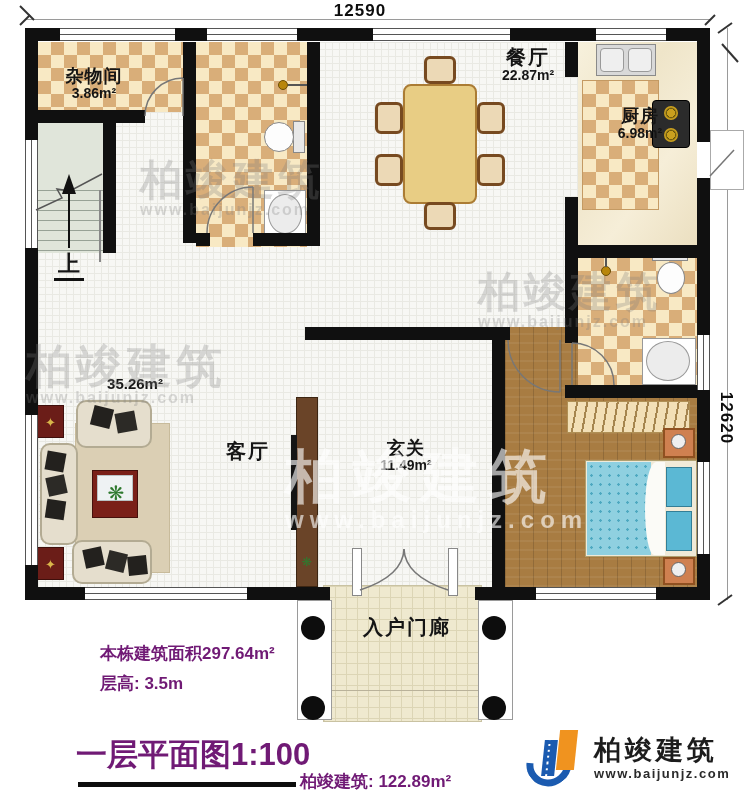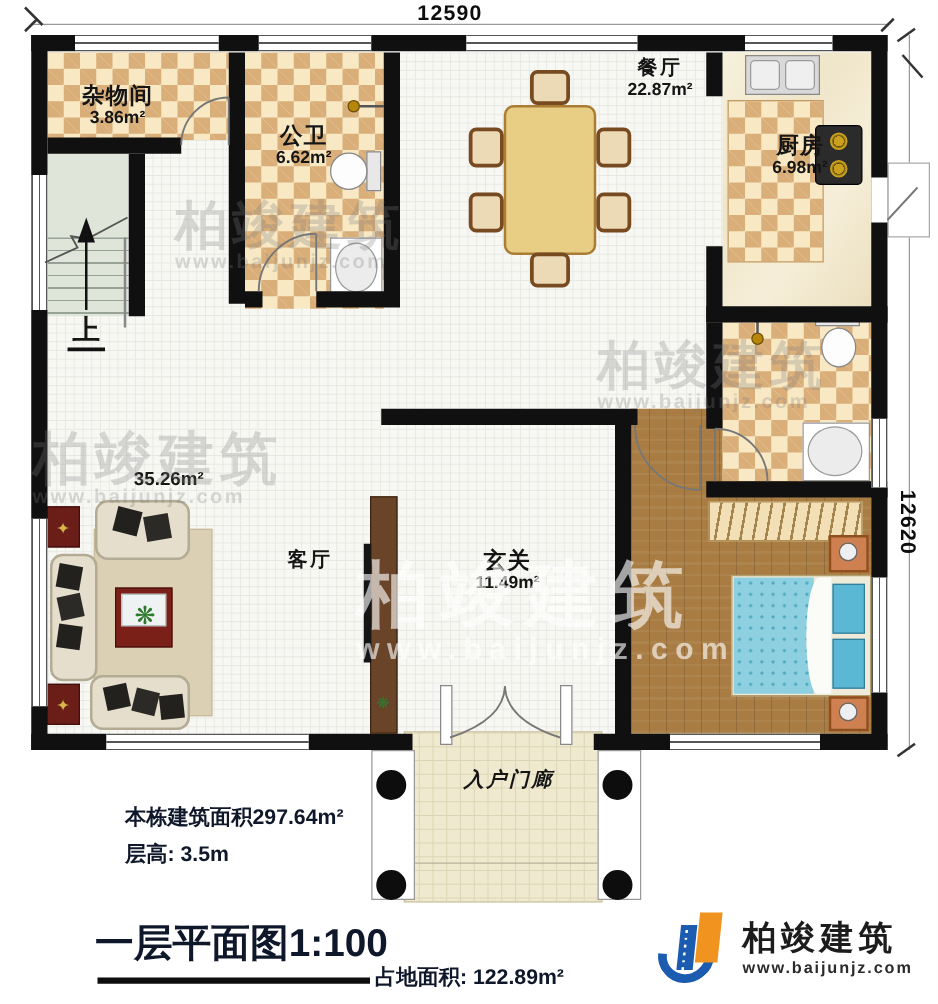--- a/index.html
+++ b/index.html
@@ -11,23 +11,23 @@
   .checker{background-color:#f8e9c4;background-image:linear-gradient(45deg,#d9ae79 25%,transparent 25%,transparent 75%,#d9ae79 75%),linear-gradient(45deg,#d9ae79 25%,transparent 25%,transparent 75%,#d9ae79 75%);background-size:26px 26px;background-position:0 0,13px 13px;}
   .marble{background:linear-gradient(125deg,#f7f1dd 0%,#efe5c9 35%,#f6eed8 65%,#ebdfc0 100%);}
   .wood{background-color:#a87c42;background-image:repeating-linear-gradient(90deg,rgba(0,0,0,.14) 0 1px,transparent 1px 14px),repeating-linear-gradient(0deg,rgba(255,255,255,.06) 0 2px,transparent 2px 9px);}
   .porchfloor{background-color:#efe9cf;background-image:linear-gradient(#dcd5b5 1px,transparent 1px),linear-gradient(90deg,#dcd5b5 1px,transparent 1px);background-size:11px 11px;border:1px solid #c9c2a2;}
   .stairsfloor{background:#e0e5da;}
   .win-h{position:absolute;height:13px;background:#fff;background-image:repeating-linear-gradient(to bottom,#555 0 1px,transparent 1px 6px);z-index:40;}
   .win-v{position:absolute;width:13px;background:#fff;background-image:repeating-linear-gradient(to right,#555 0 1px,transparent 1px 6px);z-index:40;}
   .furn{position:absolute;z-index:20;box-sizing:border-box;}
   .room-label{position:absolute;z-index:60;text-align:center;font-weight:bold;color:#151515;line-height:1.12;white-space:nowrap;}
   .rname{font-size:18px;letter-spacing:1px;}
-  .rname-lg{font-size:16px;letter-spacing:2px;}
+  .rname-lg{font-size:20px;letter-spacing:2px;}
   .rarea{font-size:14px;}
-  .note{position:absolute;z-index:60;font-size:17px;font-weight:600;white-space:nowrap;color:#0f172a;}
+  .note{position:absolute;z-index:60;font-size:17px;font-weight:600;white-space:nowrap;color:#701a75;}
   .dim{position:absolute;z-index:60;font-size:17px;font-weight:bold;letter-spacing:1px;color:#0d0d0d;}
   .dimline{position:absolute;background:#9a9a9a;z-index:5;}
   .wm{position:absolute;z-index:90;pointer-events:none;text-align:left;font-weight:bold;line-height:1.05;}
   .wm .wm-text{font-size:42px;letter-spacing:4px;}
   .wm .wm-url{font-size:16px;letter-spacing:2px;}
   .wm-gray{color:rgba(125,125,125,0.28);}
   .wm-white{color:rgba(255,255,255,0.62);}
   .col-base{position:absolute;background:#fff;border:1px solid #9a9a9a;z-index:25;}
   .col-dot{position:absolute;background:#0d0d0d;border-radius:50%;width:24px;height:24px;z-index:26;}
   .svg-overlay{position:absolute;left:0;top:0;z-index:50;pointer-events:none;}
@@ -192,54 +192,50 @@
       <line x1="718" y1="605" x2="732" y2="595"></line>
       <line x1="20" y1="6" x2="34" y2="20"></line>
       <line x1="722" y1="44" x2="738" y2="62"></line>
     </g>
   </svg>
 
   <div class="room-label" style="left:46px;top:66px;width:96px;">
     <div class="rname">杂物间</div>
     <div class="rarea">3.86m²</div>
   </div>
-  <div class="room-label" style="left:203px;top:98px;width:80px;">
-    <div class="rname">公卫</div>
-    <div class="rarea">6.62m²</div>
-  </div>
   <div class="room-label" style="left:478px;top:46px;width:100px;">
     <div class="rname-lg">餐厅</div>
     <div class="rarea">22.87m²</div>
   </div>
   <div class="room-label" style="left:594px;top:106px;width:92px;">
     <div class="rname">厨房</div>
     <div class="rarea">6.98m²</div>
   </div>
   <div class="room-label" style="left:170px;top:440px;width:76px;padding-left:40px;">
     <div class="rname-lg">客厅</div>
   </div>
   <div class="room-label" style="left:90px;top:334px;width:90px;">
     <div style="font-size:15px;margin-top:42px;">35.26m²</div>
   </div>
   <div class="room-label" style="left:358px;top:438px;width:96px;">
     <div class="rname">玄关</div>
     <div class="rarea">11.49m²</div>
   </div>
-  <div class="room-label" style="left:352px;top:616px;width:110px;font-style:italic;">
+  <div class="room-label" style="left:352px;top:616px;width:110px;">
     <div class="rname-lg">入户门廊</div>
   </div>
   <div class="room-label" style="left:54px;top:252px;width:30px;">
     <div style="font-size:22px;border-bottom:3px solid #111;padding-bottom:1px;">上</div>
   </div>
 
   <div class="note" style="left:100px;top:642px;">本栋建筑面积297.64m²</div>
   <div class="note" style="left:100px;top:672px;">层高: 3.5m</div>
   <div class="note" style="left:76px;top:734px;font-size:31px;font-weight:bold;">一层平面图1:100</div>
   <div class="title-underline" style="left:78px;top:782px;width:218px;height:5px;"></div>
-  <div class="note" style="left:300px;top:770px;">占地面积: 122.89m²</div>
+  <div class="note" style="left:300px;top:770px;">柏竣建筑: 122.89m²</div>
 
   <div class="abs" style="left:526px;top:728px;width:62px;height:62px;z-index:60;">
     <div class="abs" style="left:0px;top:14px;width:46px;height:44px;border:7px solid #1b5bb0;border-radius:50%;border-top-color:transparent;border-right-color:transparent;transform:rotate(-40deg);box-sizing:border-box;"></div>
     <div class="abs" style="left:32px;top:2px;width:18px;height:40px;background:#f0931f;transform:skewX(-6deg);"></div>
     <div class="abs" style="left:17px;top:12px;width:13px;height:36px;background:#1b5bb0;transform:skewX(-6deg);background-image:repeating-linear-gradient(#fff 0 2px,transparent 2px 6px);background-size:2px 100%;background-position:4px 4px;background-repeat:repeat-y;"></div>
   </div>
   <div class="brandname" style="left:594px;top:732px;">柏竣建筑</div>
   <div class="brandurl" style="left:594px;top:766px;">www.baijunjz.com</div>
 
   <div class="wm wm-gray" style="left:140px;top:158px;">

